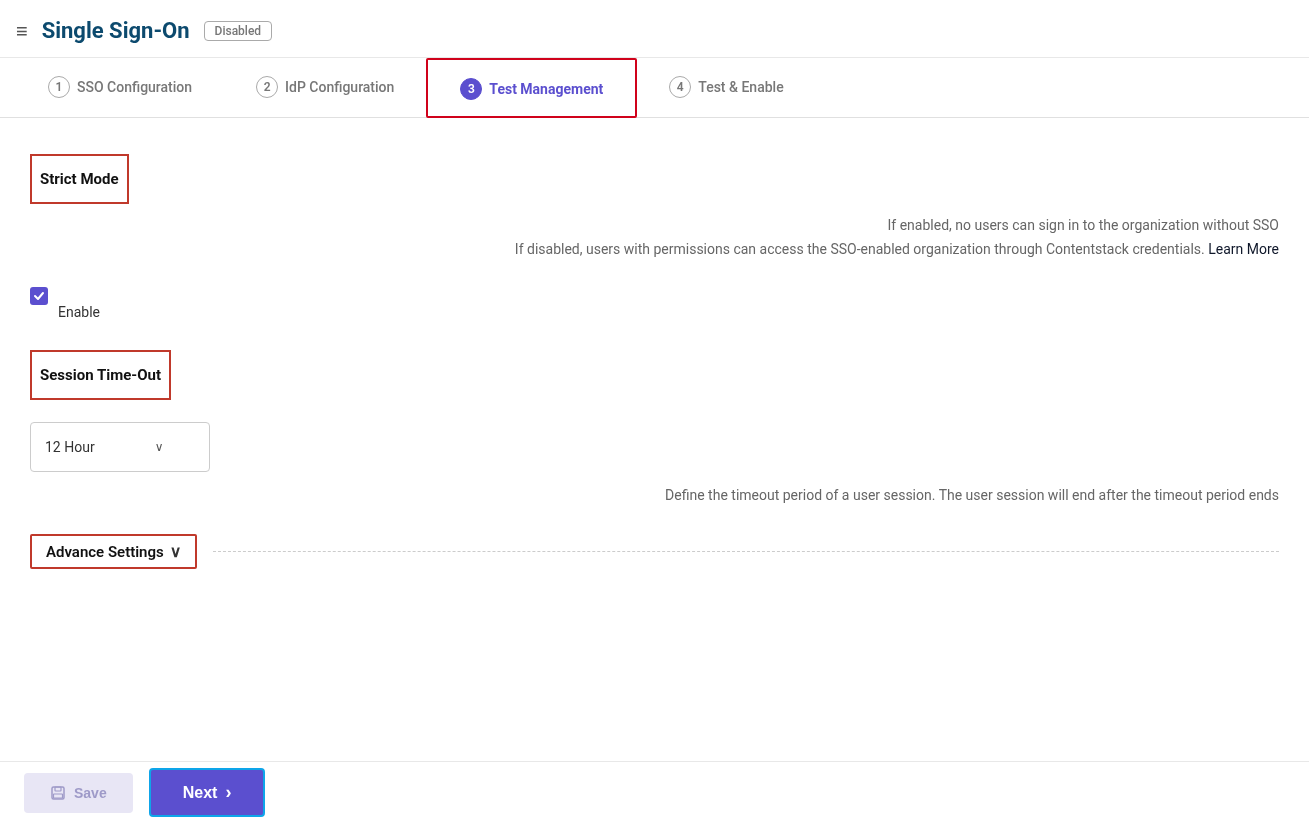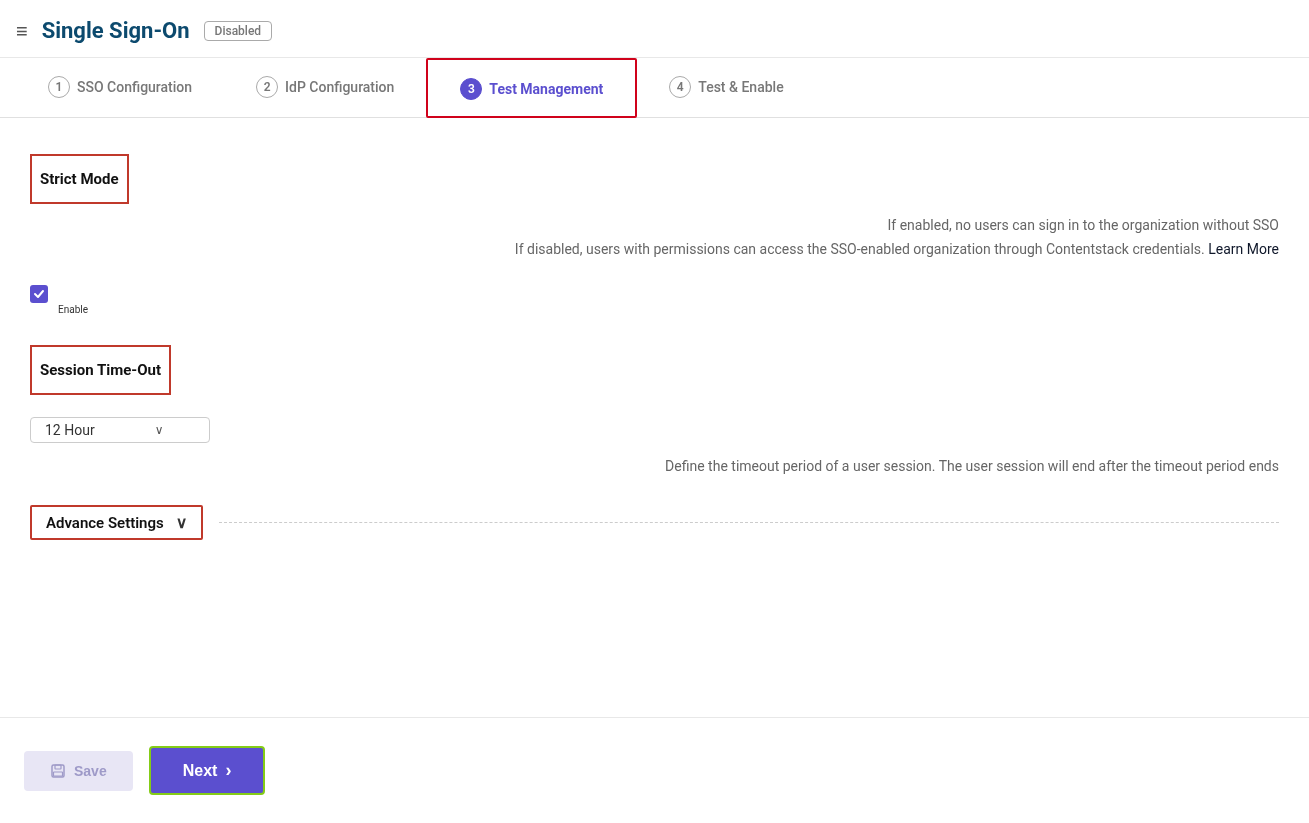--- a/index.html
+++ b/index.html
@@ -148,57 +148,57 @@
       align-items: center;
       justify-content: center;
       flex-shrink: 0;
       cursor: pointer;
     }
     .checkbox-custom svg {
       width: 12px;
       height: 12px;
     }
     .checkbox-label {
-      font-size: 10px;
+      font-size: 14px;
       color: #333;
       margin-top: 31px;
     }
     
     .session-section {
       margin-bottom: 28px;
     }
     .dropdown-row {
       display: flex;
       align-items: center;
       gap: 8px;
       margin-top: 12px;
       margin-bottom: 12px;
     }
     .dropdown-box {
       display: flex;
       align-items: center;
       gap: 60px;
       border: 1.5px solid #ccc;
       border-radius: 4px;
-      padding: 4px 14px;
+      padding: 16px 14px;
       font-size: 14px;
       color: #333;
       cursor: pointer;
       min-width: 180px;
       background: #fff;
     }
     .dropdown-chevron {
       font-size: 12px;
       color: #555;
     }
     
     .advance-section {
       display: flex;
       align-items: center;
-      gap: 12px;
+      gap: 6px;
       border: 2px solid #c0392b;
       display: inline-flex;
       padding: 6px 14px;
       border-radius: 2px;
       cursor: pointer;
       font-weight: 600;
       font-size: 15px;
       color: #111;
       margin-bottom: 0;
     }
@@ -216,21 +216,21 @@
     .dashed-line {
       flex: 1;
       border-top: 1.5px dashed #ccc;
       margin-left: 16px;
     }
     
     .footer-bar {
       display: flex;
       align-items: center;
       gap: 16px;
-      padding: 28px 24px;
+      padding: 6px 24px;
       border-top: 1px solid #e8e8e8;
       background: #fff;
     }
     .save-btn {
       display: flex;
       align-items: center;
       gap: 8px;
       background: #e8e6f5;
       color: #9e9ac8;
       border: none;
@@ -239,21 +239,21 @@
       font-size: 14px;
       font-weight: 600;
       cursor: not-allowed;
     }
     .next-btn {
       display: flex;
       align-items: center;
       gap: 8px;
       background: #5b4fcf;
       color: #fff;
-      border: 2px solid #84cc16;
+      border: 2px solid #0ea5e9;
       border-radius: 4px;
       padding: 12px 32px;
       font-size: 16px;
       font-weight: 700;
       cursor: pointer;
     }
     
     .tab-active-box {
       border: 2px solid #d0021b !important;
     }

